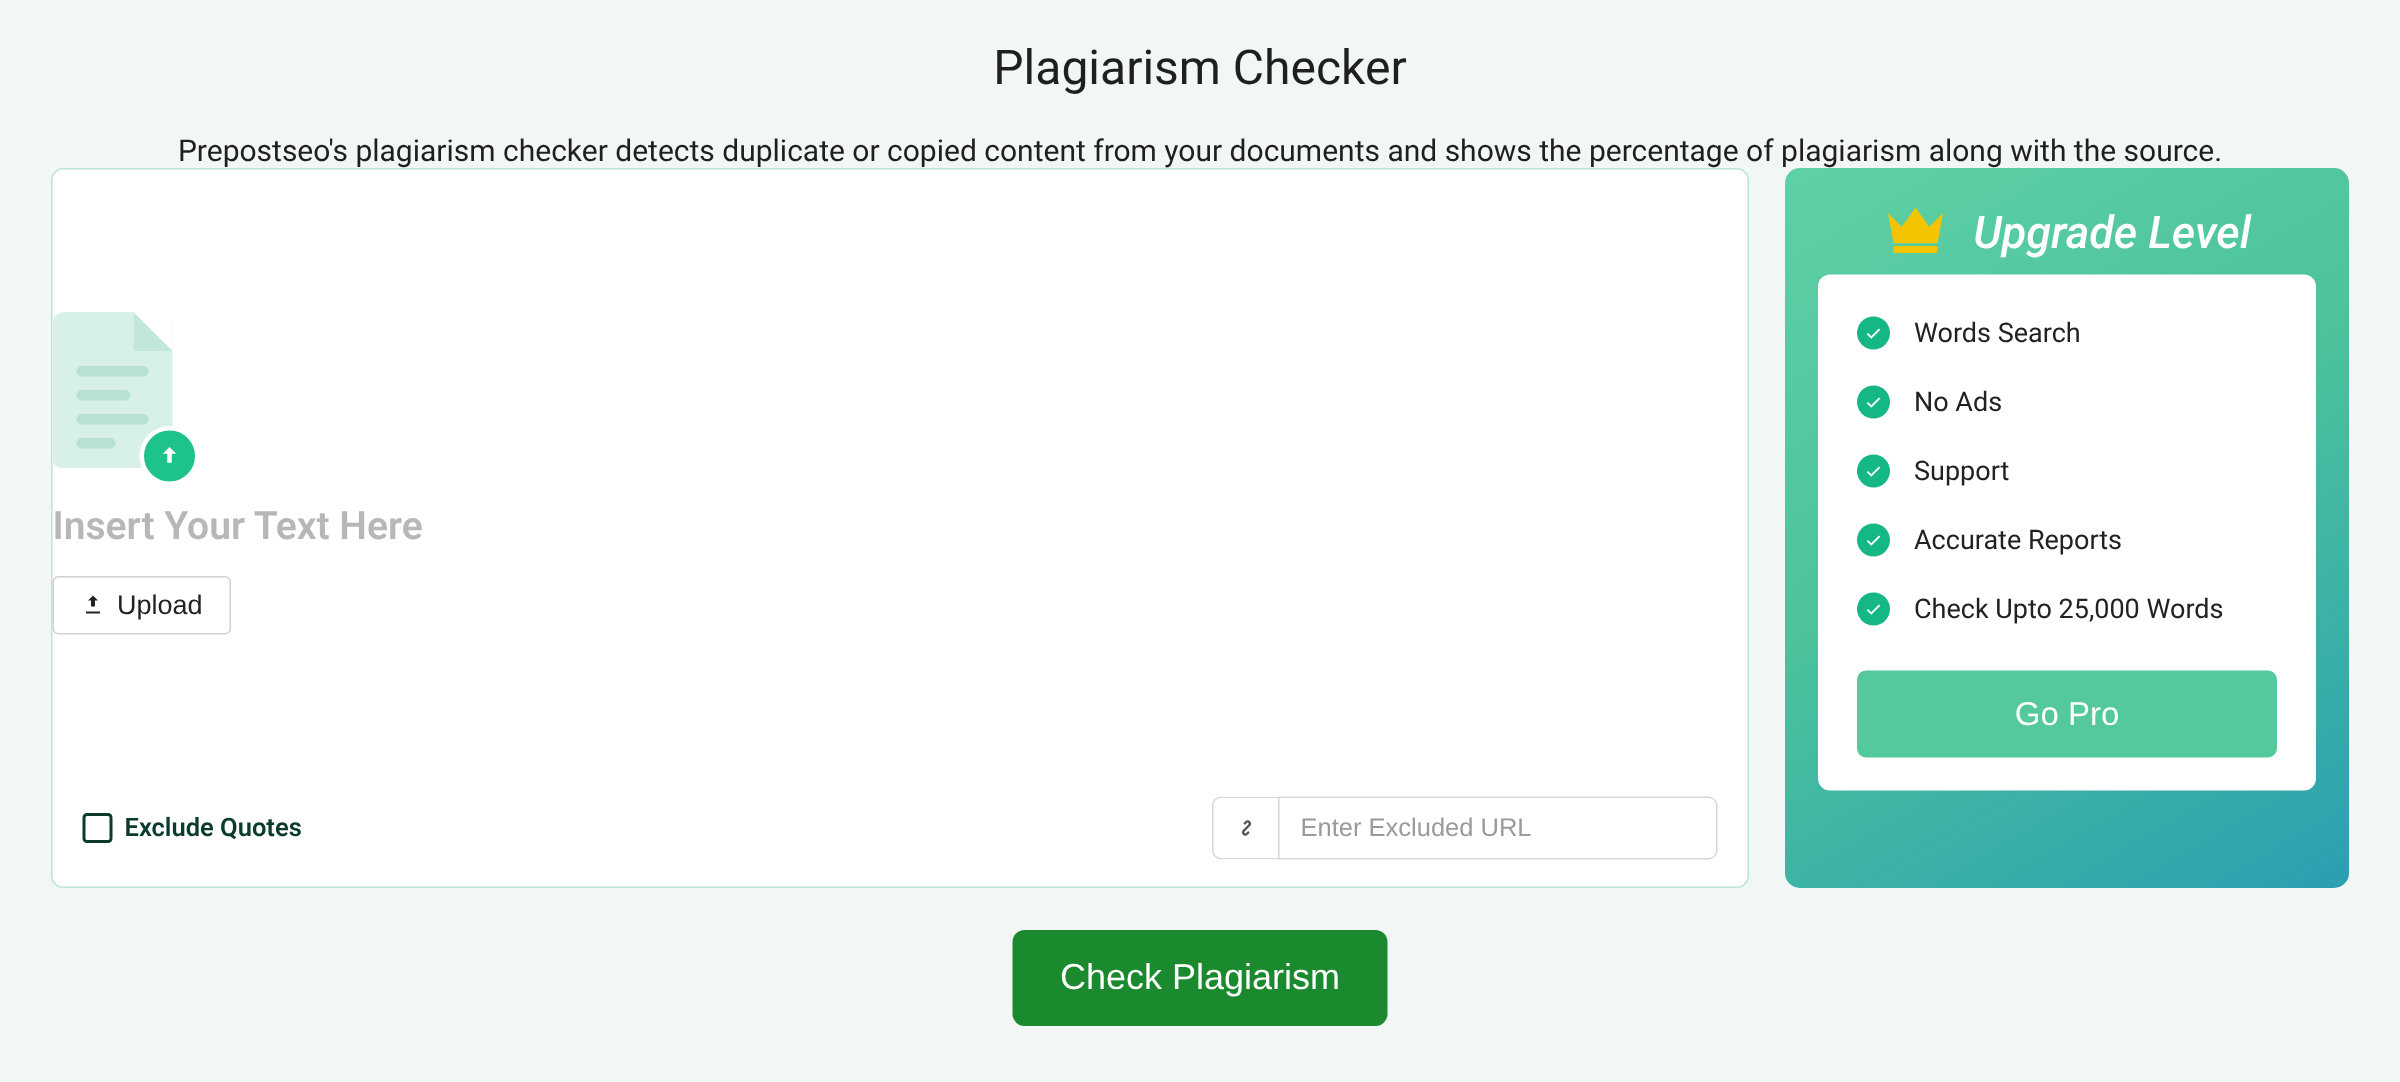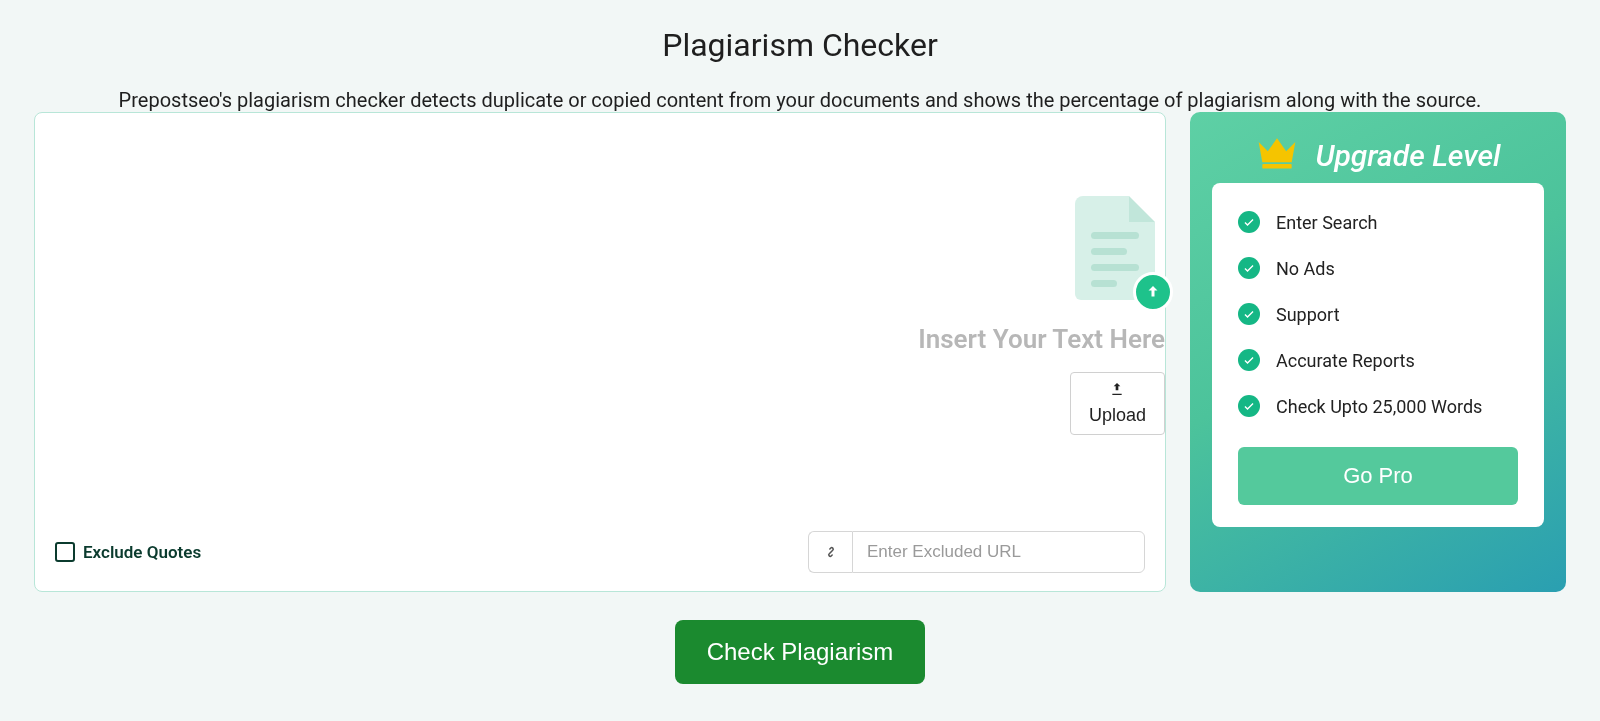--- a/index.html
+++ b/index.html
@@ -39,21 +39,21 @@
     border-radius: 8px;
     height: 480px;
     position: relative;
     display: flex;
     flex-direction: column;
   }
   .editor-center {
     flex: 1;
     display: flex;
     flex-direction: column;
-    align-items: flex-end;
+    align-items: flex-start;
     justify-content: center;
   }
   .doc-icon-wrap {
     position: relative;
     width: 90px;
     height: 110px;
     margin-bottom: 18px;
   }
   .doc-icon {
     width: 80px;
@@ -117,21 +117,20 @@
     background: #fff;
     border: 1px solid #d0d0d0;
     border-radius: 4px;
     padding: 8px 18px;
     font-size: 18px;
     color: #222;
     display: inline-flex;
     align-items: center;
     gap: 8px;
     cursor: pointer;
-    flex-direction: column;
   }
   .upload-btn svg { width: 16px; height: 16px; fill: #222; }
   .editor-footer {
     display: flex;
     align-items: center;
     justify-content: space-between;
     padding: 14px 20px 18px 20px;
   }
   .exclude-wrap {
     display: flex;
@@ -311,21 +310,21 @@
         </span>
         <span class="upgrade-title">Upgrade Level</span>
       </div>
       <div class="features-card">
         <div class="feature-item">
           <span class="check-badge">
               <svg viewBox="0 0 24 24">
                 <path d="M9 16.2l-4.2-4.2L3 13.8 9 19.8 21 7.8l-1.8-1.8z"></path>
               </svg>
             </span>
-          <span class="feature-text">Enter Search</span>
+          <span class="feature-text">Words Search</span>
         </div>
         <div class="feature-item">
           <span class="check-badge">
               <svg viewBox="0 0 24 24">
                 <path d="M9 16.2l-4.2-4.2L3 13.8 9 19.8 21 7.8l-1.8-1.8z"></path>
               </svg>
             </span>
           <span class="feature-text">No Ads</span>
         </div>
         <div class="feature-item">

